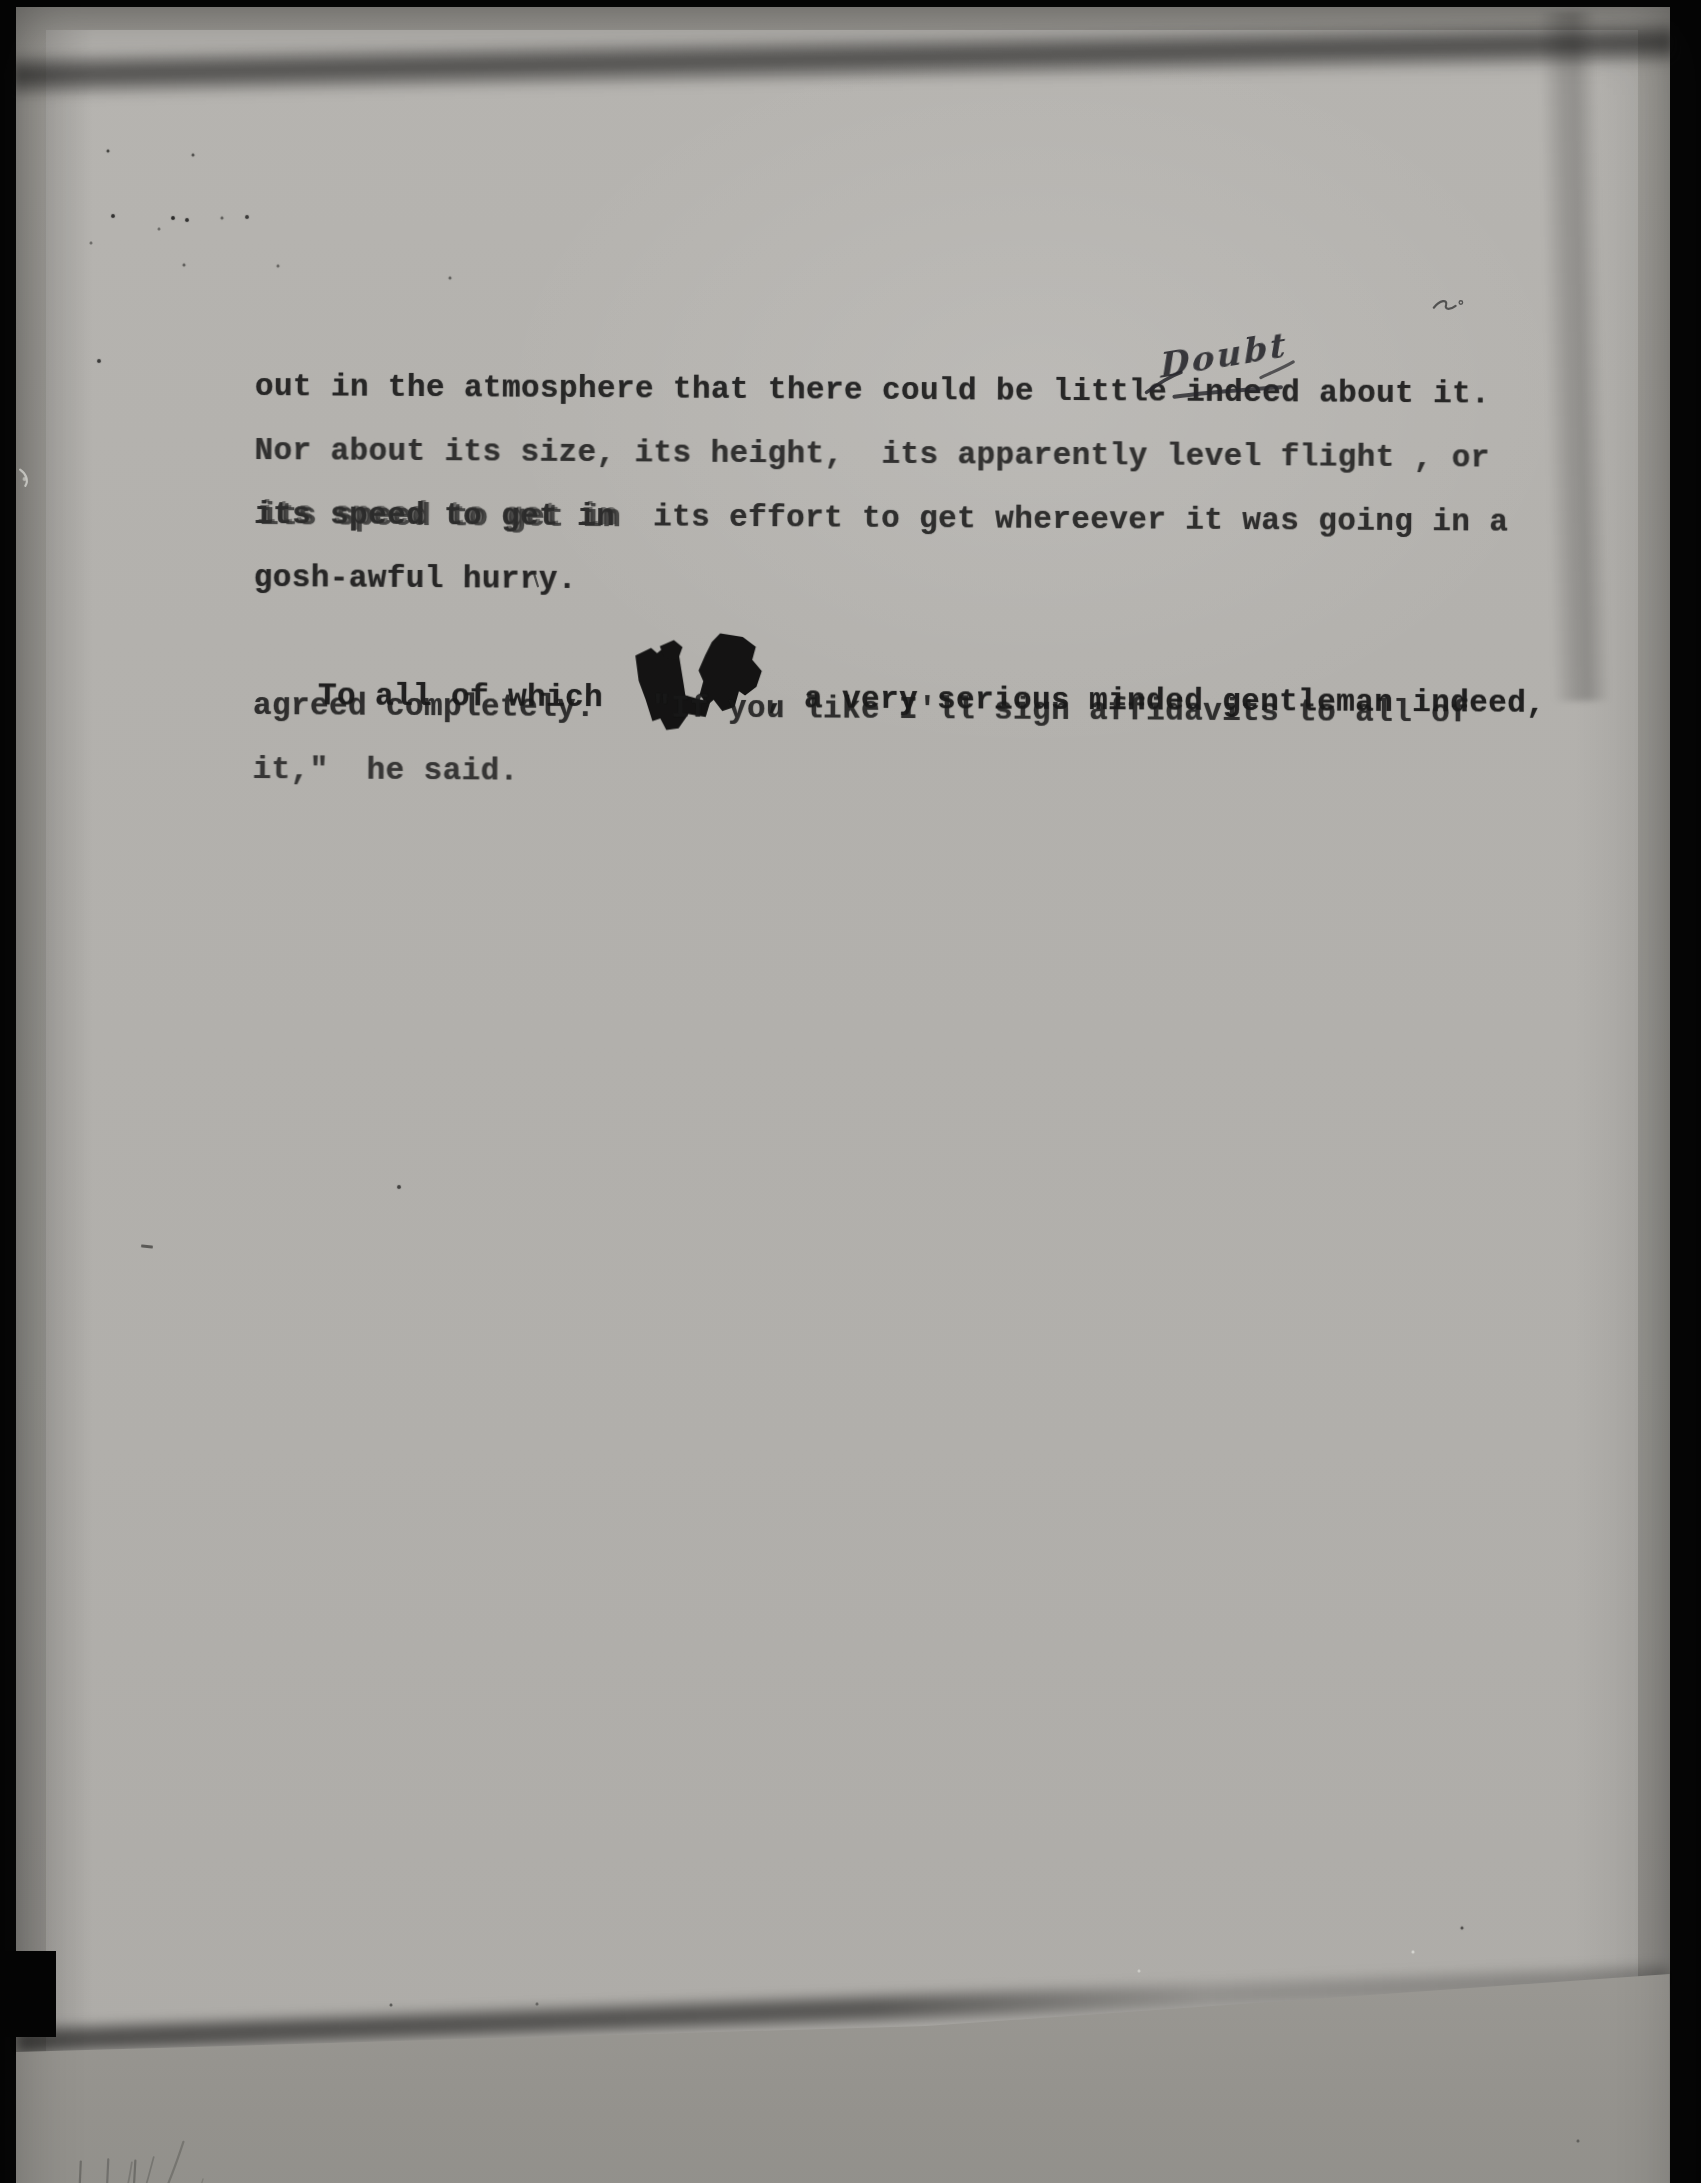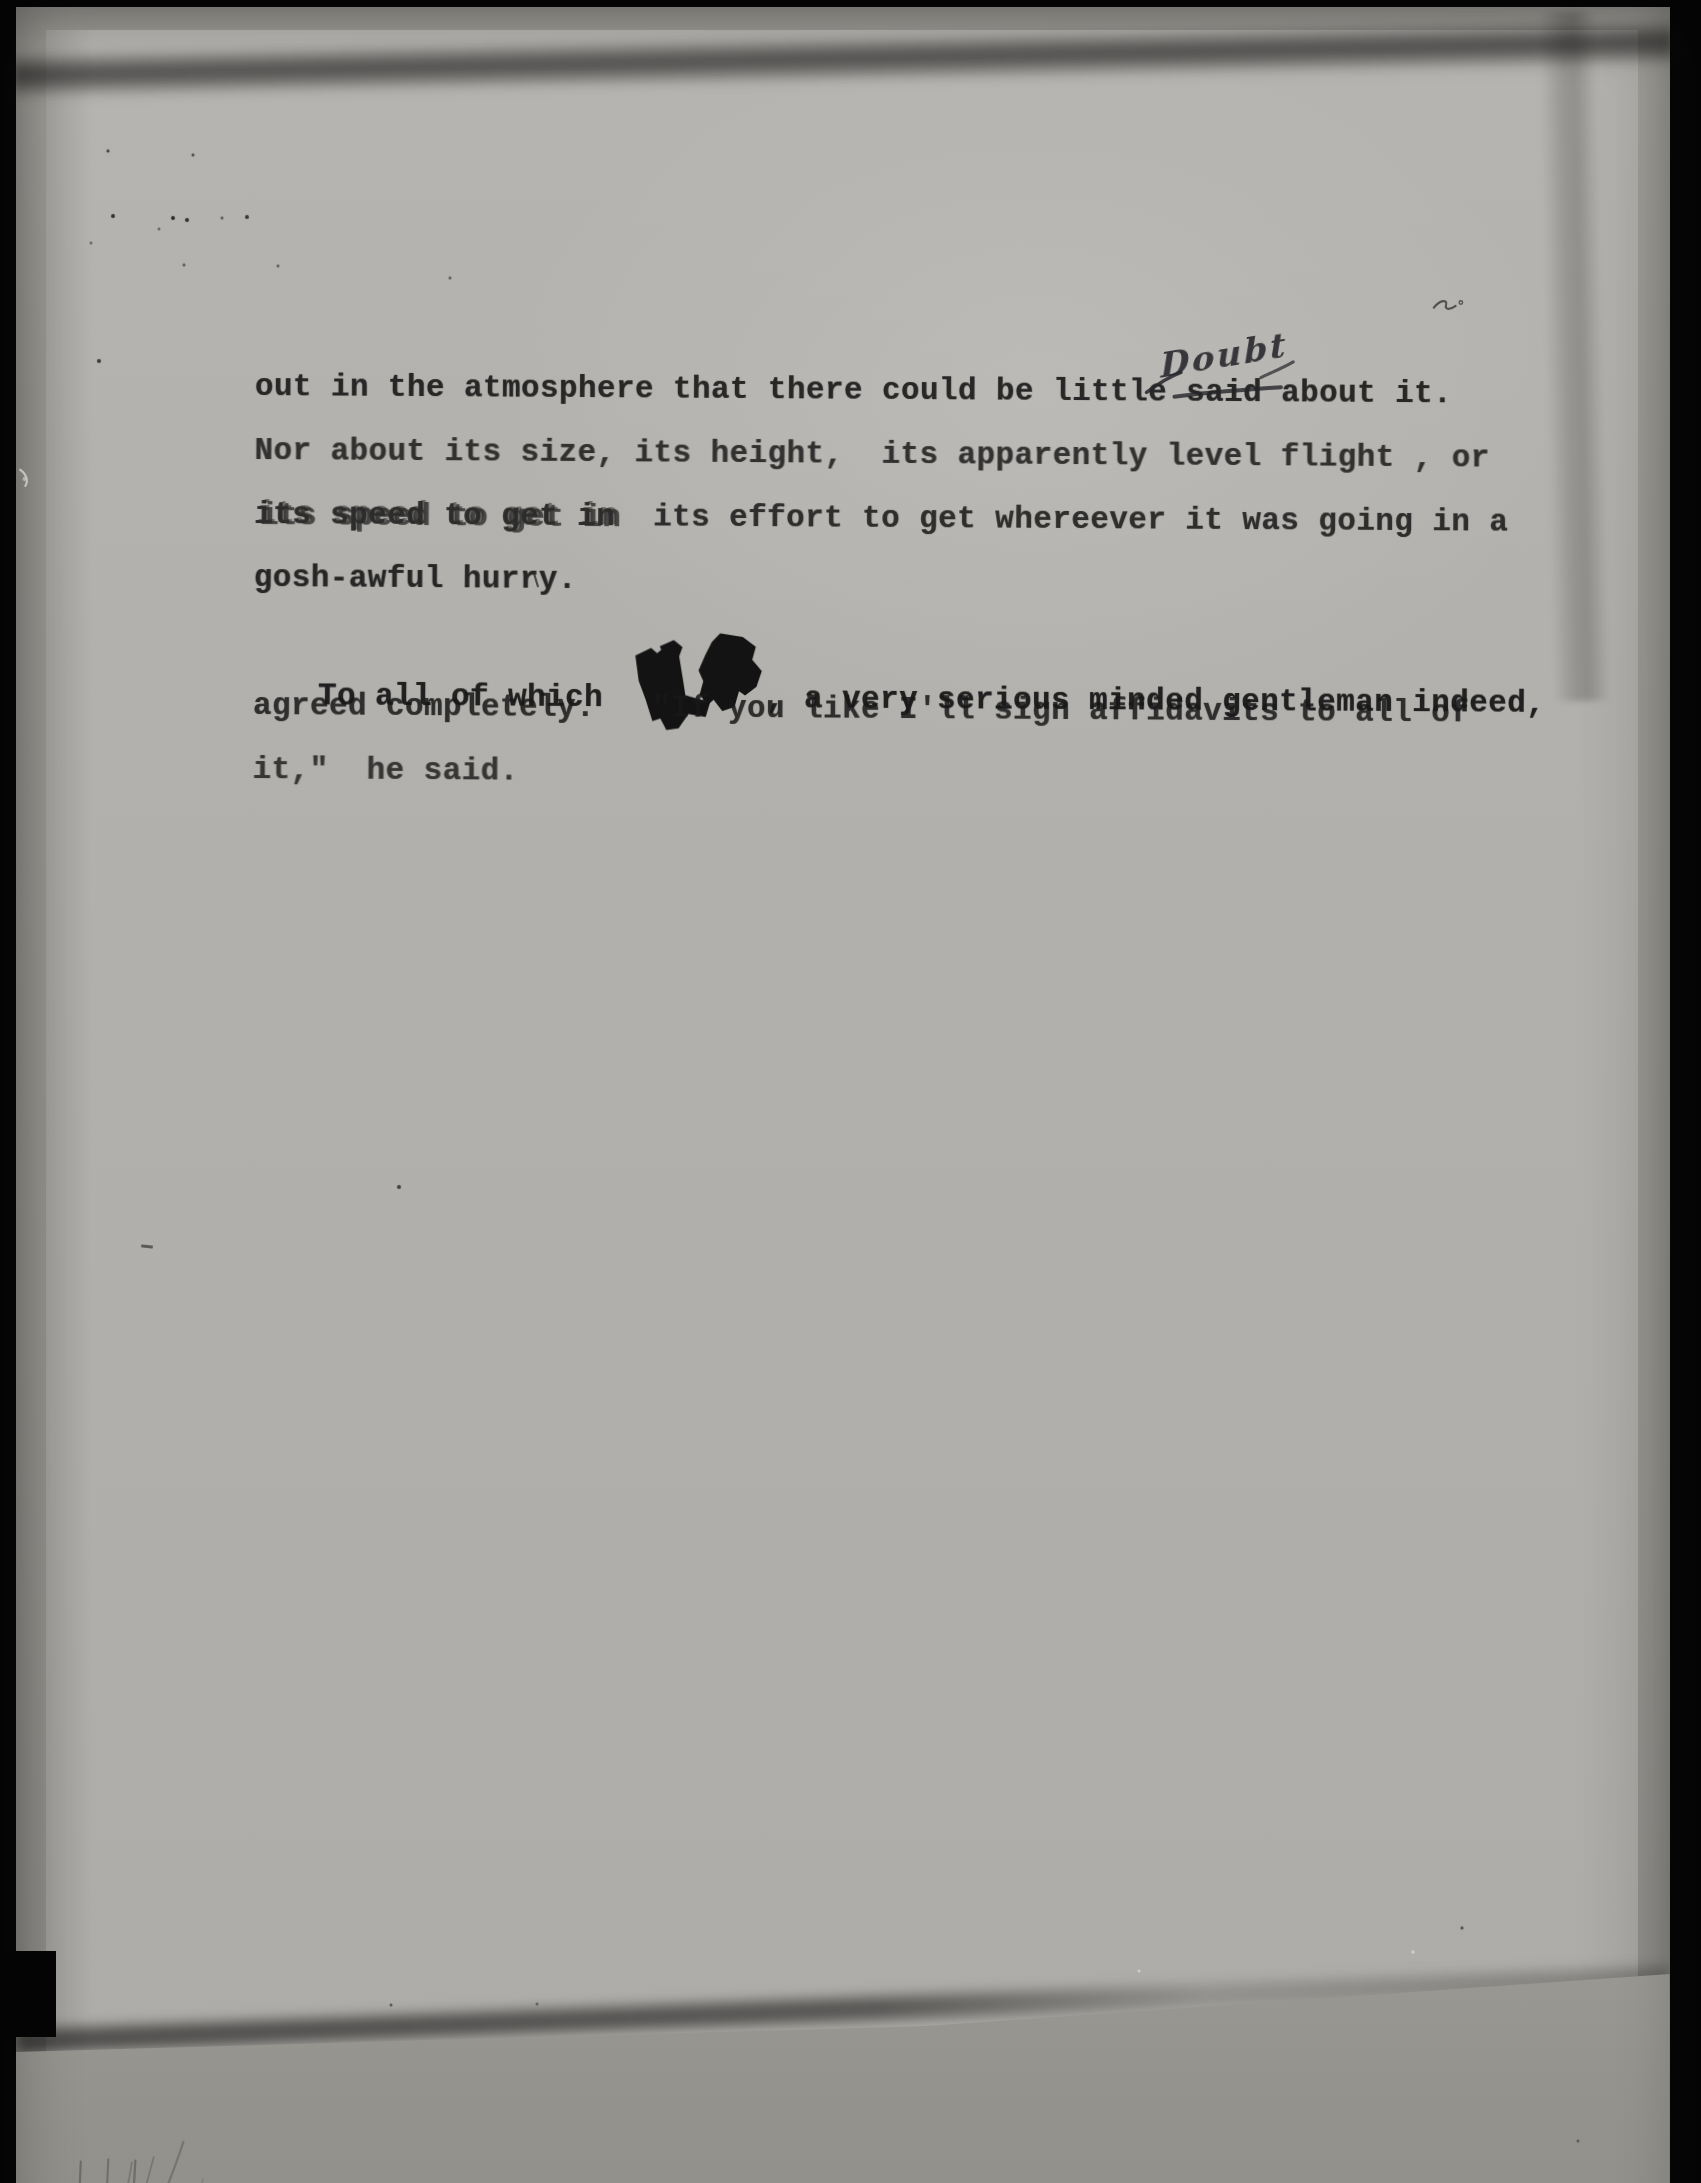--- a/index.html
+++ b/index.html
@@ -121,21 +121,21 @@
 
 <div class="page"></div>
 
 <div class="top-shadow-band"></div>
 <div class="right-fold-shadow"></div>
 <div class="page-bottom-shadow"></div>
 <div class="bottom-wedge"></div>
 <div class="black-notch"></div>
 
 <div class="typed-block">
-  <div class="tline"><span>out in the atmosphere that there could be little </span><span>said</span><span> about it.</span></div>
+  <div class="tline"><span>out in the atmosphere that there could be little </span><span>indeed</span><span> about it.</span></div>
   <div class="tline">Nor about its size, its height,  its apparently level flight , or</div>
   <div class="tline"><span class="overstrike-wrap"><span>its speed to get in</span><span class="ghost">its speed to get in</span><span class="ghost2">its speed to get in</span></span><span>  its effort to get whereever it was going in a</span></div>
   <div class="tline">gosh-awful hurry.</div>
   <div class="tline"><span>To all of which </span><svg class="redaction-svg" width="144" height="103" viewBox="0 0 330 235" xmlns="http://www.w3.org/2000/svg">
         <path fill="#0a0a0a" d="M30,62 L66,44 L80,56 L92,46 L130,60 L142,132 L152,196 L130,228 L102,232 L88,206 L70,212 L54,162 L38,120 Z"></path>
         <path fill="#0a0a0a" d="M224,10 L276,18 L306,40 L298,70 L320,96 L308,132 L282,152 L268,142 L258,178 L230,188 L210,162 L196,174 L178,150 L186,120 L175,95 L190,60 L205,30 Z"></path>
         <path fill="#0a0a0a" d="M138,150 L202,168 L192,202 L133,192 Z"></path>
         <path fill="#0a0a0a" d="M86,40 L118,26 L138,42 L128,70 L96,66 Z"></path>
       </svg><span>, a very serious minded gentleman indeed,</span></div>
   <div class="tline">agreed completely.   "If you like I'll sign affidavits to all of</div>

